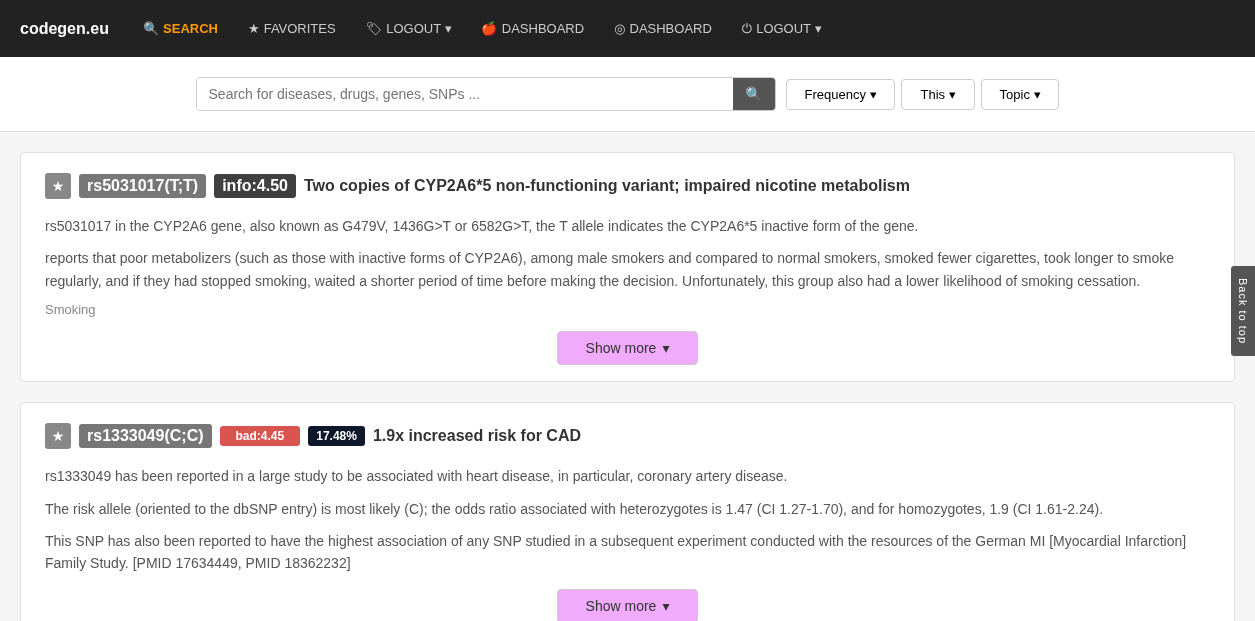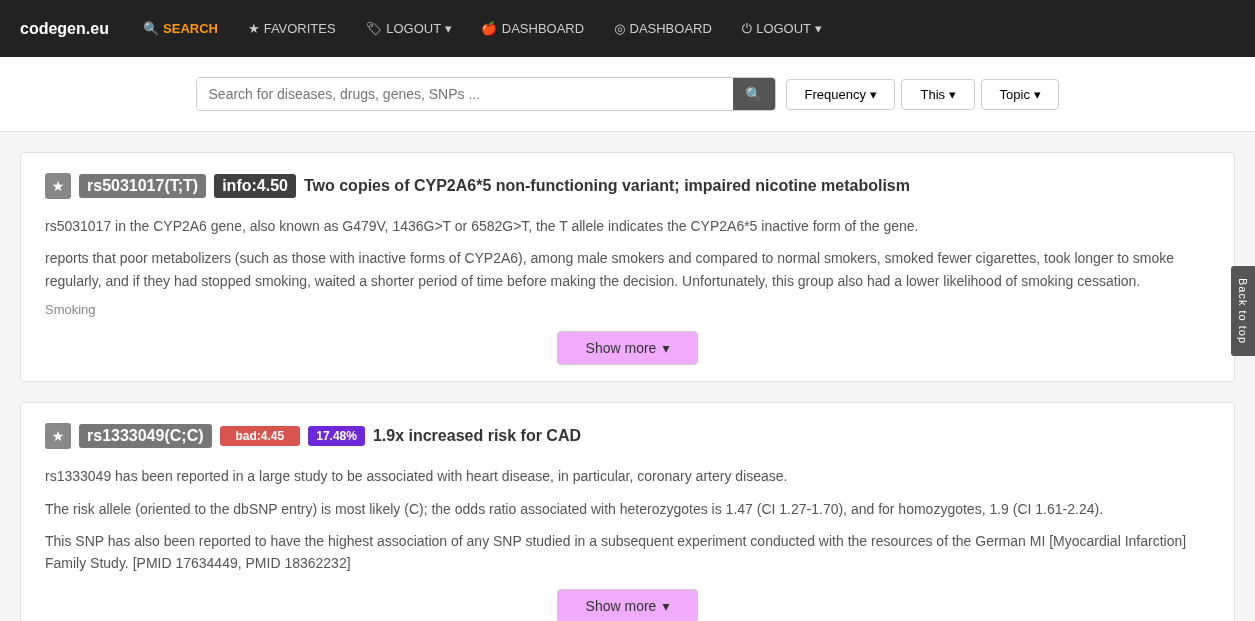--- a/index.html
+++ b/index.html
@@ -141,21 +141,21 @@
     .bad-badge {
       background: #d9534f;
       color: #fff;
       padding: 3px 16px;
       border-radius: 3px;
       font-size: 12px;
       font-weight: bold;
     }
 
     .pct-badge {
-      background: #6d28d9;
+      background: #0f172a;
       color: #fff;
       padding: 3px 8px;
       border-radius: 3px;
       font-size: 12px;
       font-weight: bold;
     }
 
     .card-title {
       font-size: 16px;
       font-weight: bold;

